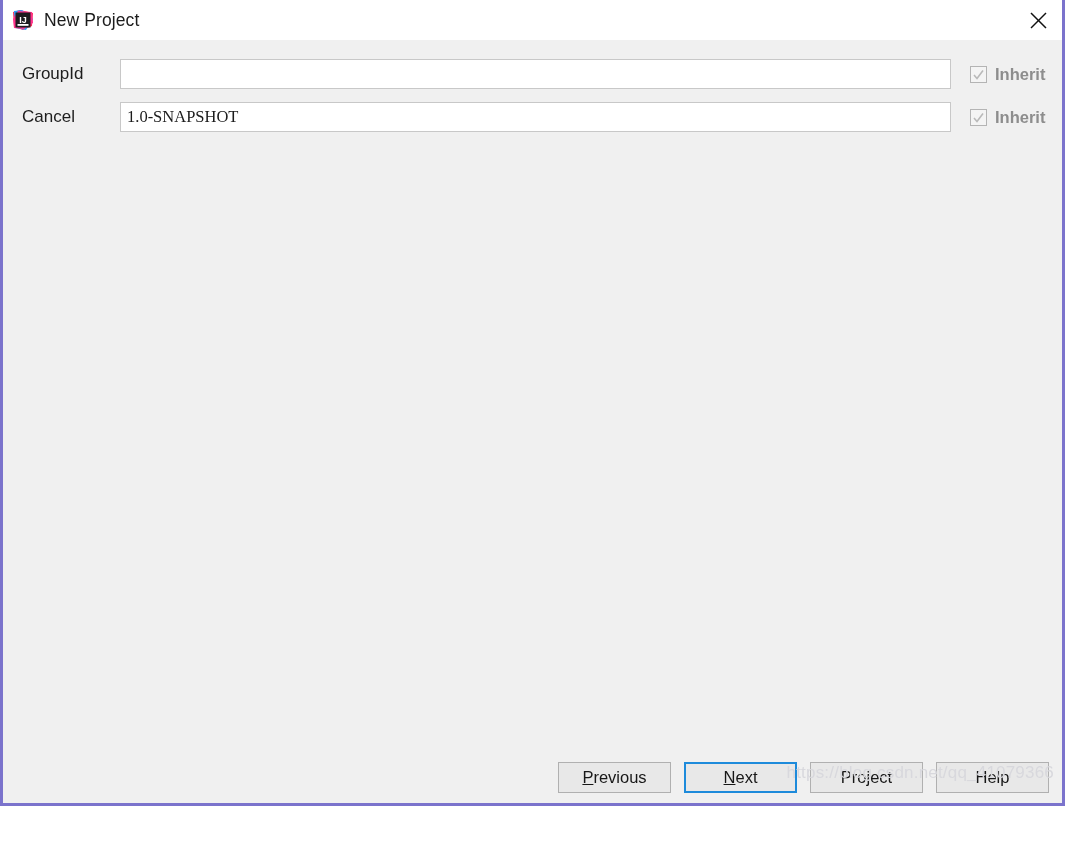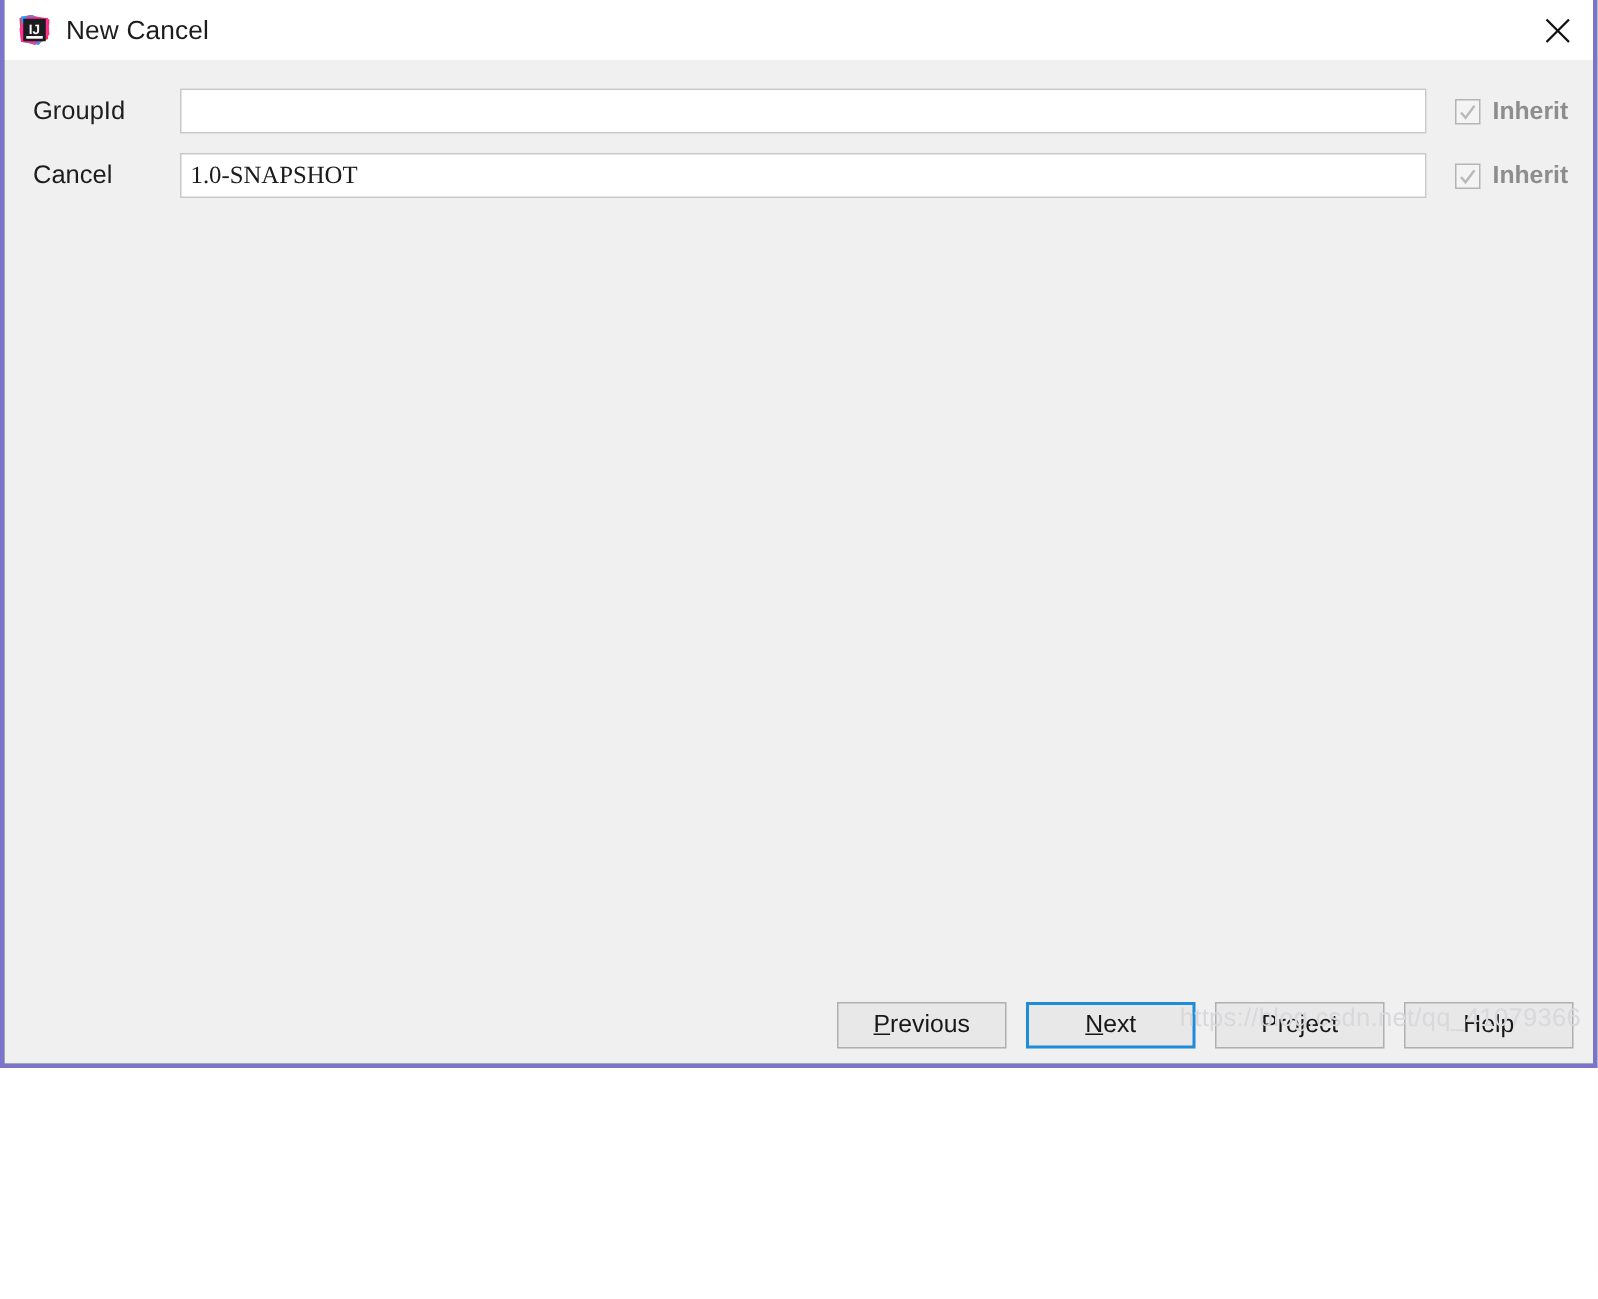--- a/index.html
+++ b/index.html
@@ -11,27 +11,27 @@
     width: 1065px;
     height: 866px;
     font-family: "Liberation Sans", sans-serif;
     overflow: hidden;
   }
 
   
   .window {
     position: relative;
     width: 1065px;
-    height: 712px;
+    height: 806px;
     box-sizing: border-box;
     border-left: 3px solid #7b73cc;
     border-right: 3px solid #7b73cc;
     border-bottom: 3px solid #7b73cc;
     border-top: 0;
-    background: #14532d;
+    background: #5eead4;
     display: flex;
     flex-direction: column;
   }
 
   
   .titlebar {
     height: 40px;
     min-height: 40px;
     background: #ffffff;
     display: flex;
@@ -192,21 +192,21 @@
     <div class="title-icon">
       <svg width="22" height="22" viewBox="0 0 22 22">
         <polygon points="1,3 8,1 21,4 20,17 11,21 2,18" fill="#fe315d"></polygon>
         <polygon points="2,2 10,1 21,10 14,21 3,19" fill="#2d9bf7"></polygon>
         <polygon points="1,10 6,2 20,3 21,14 12,20 2,19" fill="#ff318c"></polygon>
         <rect x="3.5" y="3.5" width="15" height="15" fill="#1b1b20"></rect>
         <text x="11" y="13.5" font-family="'Liberation Sans',sans-serif" font-size="9" font-weight="bold" fill="#ffffff" text-anchor="middle">IJ</text>
         <rect x="5.5" y="15" width="11" height="1.8" fill="#ffffff"></rect>
       </svg>
     </div>
-    <div class="title-text">New Cancel</div>
+    <div class="title-text">New Project</div>
     <div class="close-btn">
       <svg width="19" height="19" viewBox="0 0 19 19">
         <line x1="2" y1="2" x2="17" y2="17" stroke="#111111" stroke-width="1.5"></line>
         <line x1="17" y1="2" x2="2" y2="17" stroke="#111111" stroke-width="1.5"></line>
       </svg>
     </div>
   </div>
 
   <div class="dialog-body">
 

